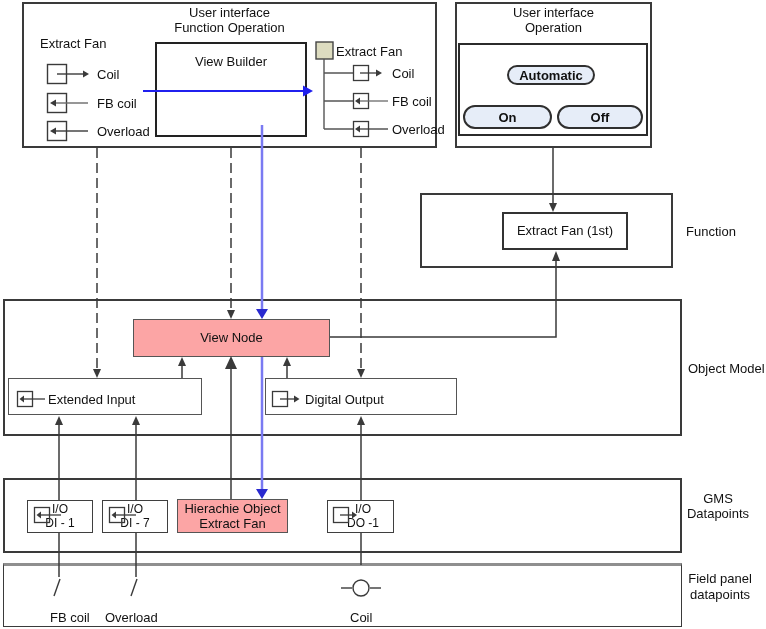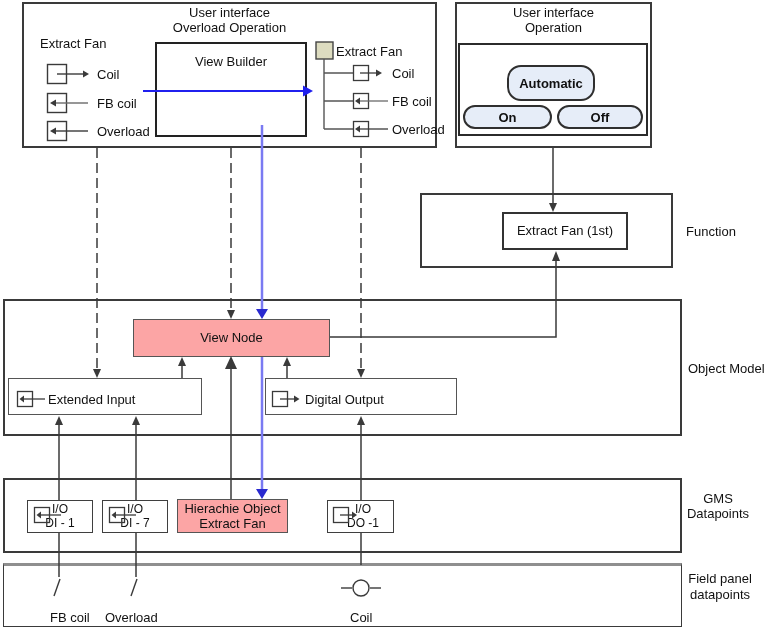--- a/index.html
+++ b/index.html
@@ -21,42 +21,42 @@
   svg.overlay{position:absolute;left:0;top:0;z-index:10;pointer-events:none;}
   .fp{border:1px solid #3a3a3a;border-top:3px solid #8f8f8f;background:#fff;}
 </style>
 </head>
 <body>
 
 <div id="stage">
 
   <div class="box" style="left:22px;top:2px;width:415px;height:146px;"></div>
   <div class="lbl ctr" style="left:22px;top:5px;width:415px;">User interface</div>
-  <div class="lbl ctr" style="left:22px;top:20px;width:415px;">Overload Operation</div>
+  <div class="lbl ctr" style="left:22px;top:20px;width:415px;">Function Operation</div>
 
   <div class="lbl" style="left:40px;top:36px;">Extract Fan</div>
   <div class="lbl" style="left:97px;top:67px;">Coil</div>
   <div class="lbl" style="left:97px;top:96px;">FB coil</div>
   <div class="lbl" style="left:97px;top:124px;">Overload</div>
 
   <div class="box" style="left:155px;top:42px;width:152px;height:95px;border-color:#222;">
     <div class="ctr" style="padding-top:10px;">View Builder</div>
   </div>
 
   <div class="lbl" style="left:336px;top:44px;">Extract Fan</div>
   <div class="lbl" style="left:392px;top:66px;">Coil</div>
   <div class="lbl" style="left:392px;top:94px;">FB coil</div>
   <div class="lbl" style="left:392px;top:122px;">Overload</div>
 
   <div class="box" style="left:455px;top:2px;width:197px;height:146px;"></div>
   <div class="lbl ctr" style="left:455px;top:5px;width:197px;">User interface</div>
   <div class="lbl ctr" style="left:455px;top:20px;width:197px;">Operation</div>
 
   <div class="box" style="left:458px;top:43px;width:190px;height:93px;border-color:#2b2b2b;"></div>
-  <div class="pill" style="left:507px;top:65px;width:88px;height:36px;">Automatic</div>
+  <div class="pill" style="left:507px;top:65px;width:88px;height:20px;">Automatic</div>
   <div class="pill" style="left:463px;top:105px;width:89px;height:24px;">On</div>
   <div class="pill" style="left:557px;top:105px;width:86px;height:24px;">Off</div>
 
   <div class="box" style="left:420px;top:193px;width:253px;height:75px;border-width:2px;"></div>
   <div class="thinbox" style="left:502px;top:212px;width:126px;height:38px;border:2px solid #333;">
     <div class="ctr" style="padding-top:9px;">Extract Fan (1st)</div>
   </div>
   <div class="lbl" style="left:686px;top:224px;">Function</div>
 
   <div class="box" style="left:3px;top:299px;width:679px;height:137px;"></div>

